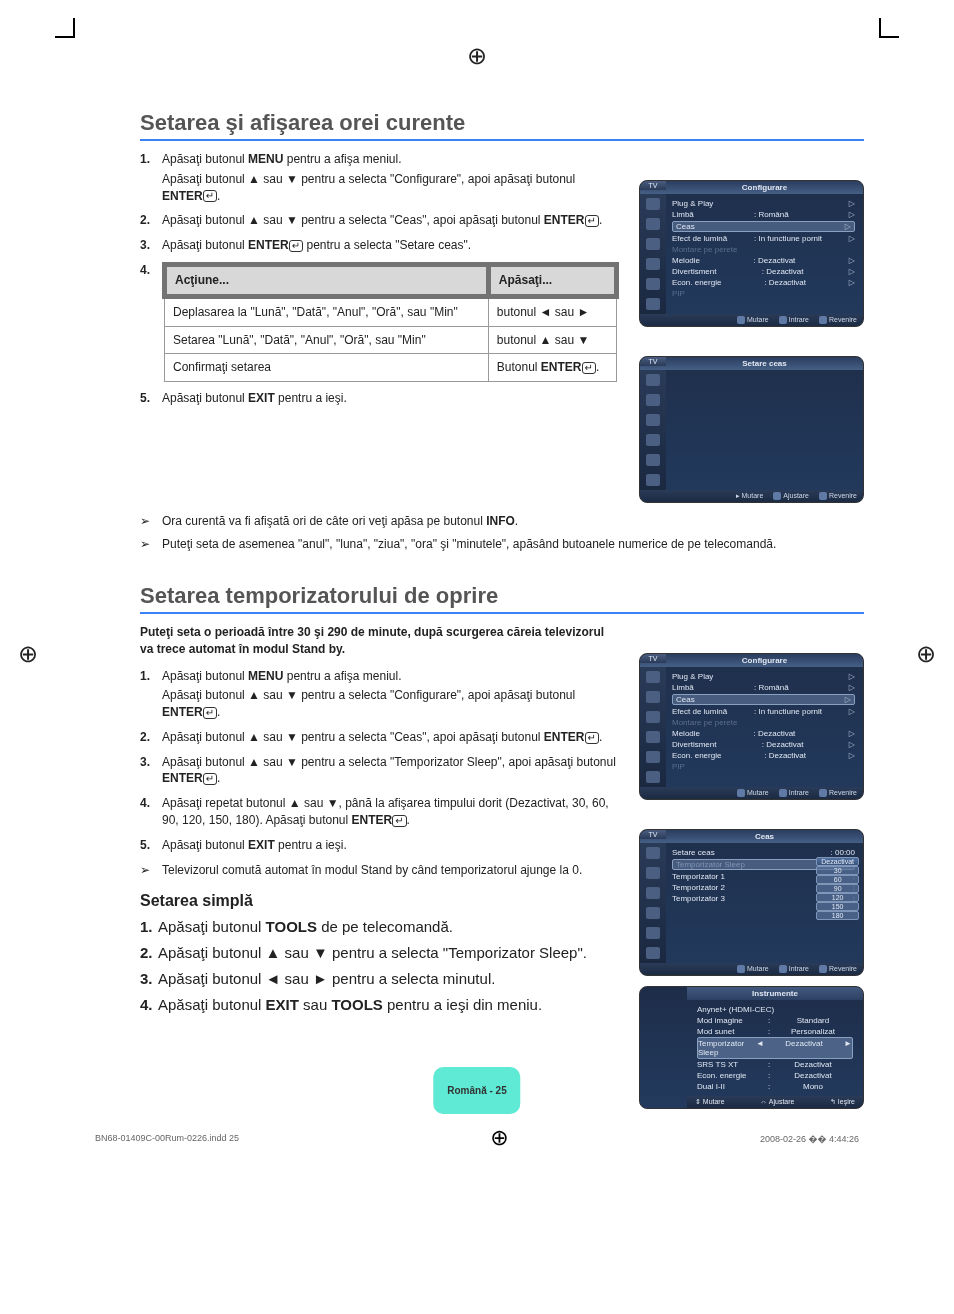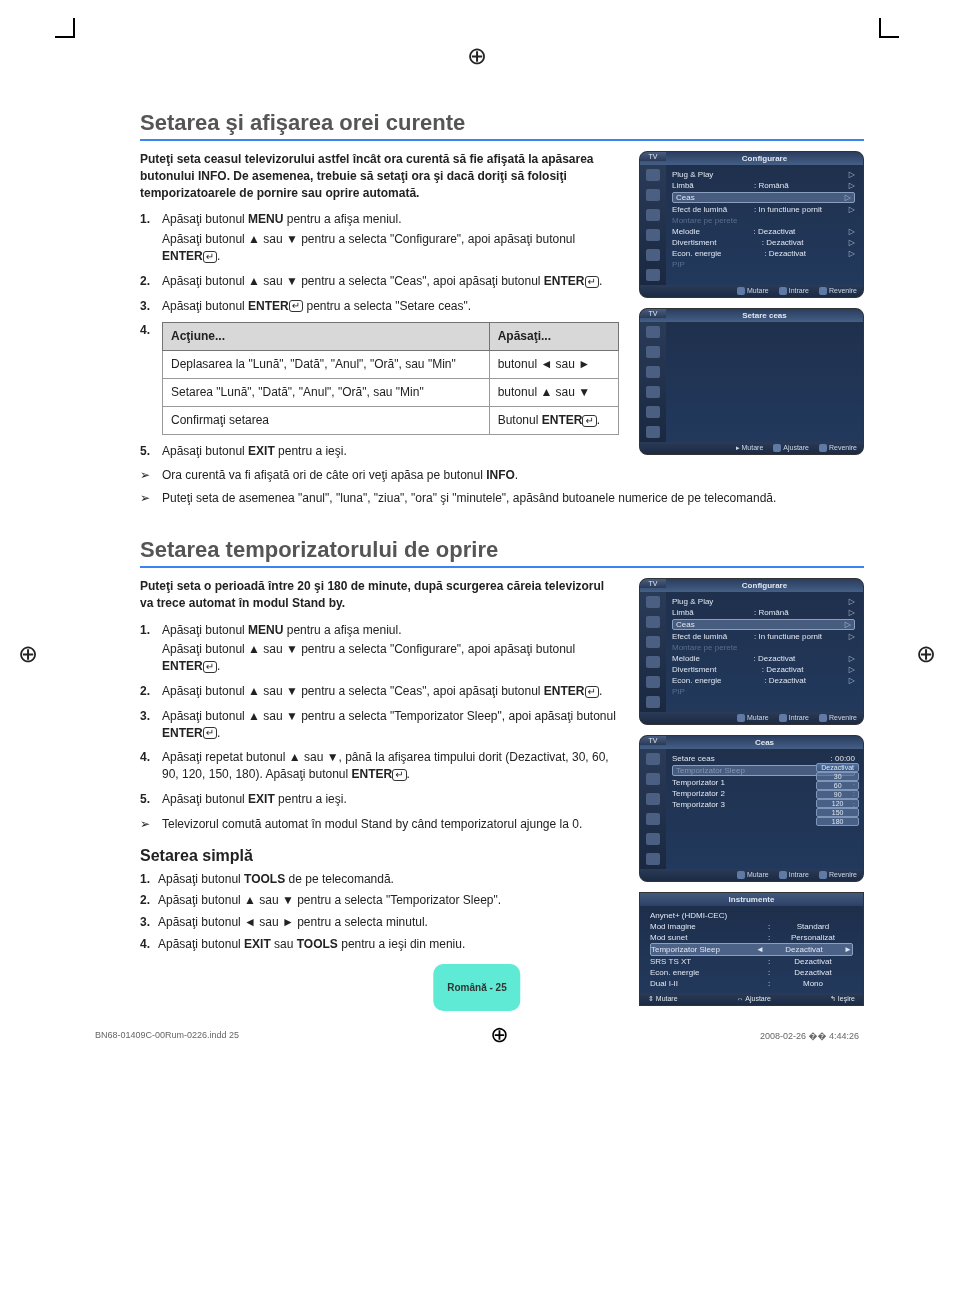--- a/index.html
+++ b/index.html
@@ -15,23 +15,23 @@
   .content-row { display: flex; gap: 20px; }
   .left-col { flex: 1; }
   .right-col { width: 225px; flex-shrink: 0; }
   ol.steps { list-style: none; counter-reset: step; font-size: 12px; }
   ol.steps > li { counter-increment: step; margin-bottom: 8px; position: relative; padding-left: 22px; line-height: 1.4; }
   ol.steps > li::before { content: counter(step) "."; position: absolute; left: 0; font-weight: bold; }
   .sub { margin-top: 3px; }
   .note { font-size: 12px; padding-left: 22px; margin-bottom: 6px; line-height: 1.4; position: relative; }
   .note::before { content: "➢"; position: absolute; left: 0; }
   table.action { border-collapse: collapse; width: 100%; font-size: 12px; margin-top: 2px; }
-  table.action th { background: #d8d8d8; text-align: left; padding: 5px 8px; border: 1px solid #737373; font-weight: bold; }
+  table.action th { background: #d8d8d8; text-align: left; padding: 5px 8px; border: 5px solid #737373; font-weight: bold; }
   table.action td { padding: 5px 8px; border: 1px solid #999; vertical-align: top; }
-  .osd-panel { background: linear-gradient(#1f2f4b,#223a5e); border: 1px solid #333; border-radius: 8px; color: #dfe6f1; font-size: 8px; margin-bottom: 10px; overflow: hidden; }
+  .osd-panel { background: linear-gradient(#1f2f4b,#223a5e); border: 1px solid #333; border-radius: 8px; color: #dfe6f1; font-size: 8px; margin-bottom: 10px; overflow: hidden; margin-top: 29px; }
   .osd-title { background: linear-gradient(#2a3d5e,#455f86); padding: 2px 0; text-align: center; font-weight: bold; font-size: 8px; }
   .osd-tv { float: left; width: 26px; text-align: center; background: linear-gradient(#4a5d80,#2a3b58); padding: 1px 0; font-size: 7px; border-top-left-radius: 8px; }
   .osd-body { display: flex; }
   .osd-icons { width: 26px; background: linear-gradient(#2a3b58,#1a2840); display: flex; flex-direction: column; align-items: center; padding: 4px 0; gap: 8px; }
   .osd-icons span { width: 14px; height: 12px; background: #4b5f82; border-radius: 2px; display: block; }
   .osd-main { flex: 1; padding: 4px 8px 4px 6px; }
   .osd-row { display: flex; justify-content: space-between; padding: 1px 0; position: relative; }
   .osd-row .arrow { color: #a9b8d0; }
   .osd-highlight { background: rgba(120,145,185,0.45); border: 1px solid #89a0c1; border-radius: 2px; padding: 0 3px; margin: 1px 0; }
   .osd-dim { color: #5a6d8e; }
@@ -40,32 +40,32 @@
   .ceas-grid { text-align: center; padding: 6px 0 10px; }
   .ceas-labels { display: flex; justify-content: space-around; font-weight: bold; margin-bottom: 3px; }
   .ceas-vals { display: flex; justify-content: space-around; margin-bottom: 6px; }
   .ceas-vals span, .ceas-vals2 span, .sleep-opt { background: rgba(90,115,155,0.7); border: 1px solid #7f96b9; border-radius: 2px; padding: 0 8px; font-size: 7px; min-width: 30px; display: inline-block; text-align: center; }
   .ceas-labels2 { display: flex; justify-content: center; gap: 40px; font-weight: bold; margin-bottom: 3px; }
   .ceas-vals2 { display: flex; justify-content: center; gap: 30px; }
   .tri-up, .tri-dn { color:#a5b6d1; font-size:7px; text-align:center; }
   .sleep-list { position:absolute; right:4px; top:14px; display:flex; flex-direction:column; gap:0; }
   .sleep-opt { margin: 0; font-size:7px; padding:0 4px; }
   .sleep-sel { background: linear-gradient(#5070a0,#3a547c); }
-  .tools-panel { background: linear-gradient(#1d2d49,#233a5e); border:1px solid #333; border-radius:0; color:#dfe6f1; font-size:8px; overflow:hidden; margin-top:2px; }
+  .tools-panel { background: linear-gradient(#1d2d49,#233a5e); border:1px solid #333; border-radius:8px; color:#dfe6f1; font-size:8px; overflow:hidden; margin-top:2px;padding-left:47px; }
   .tools-title { background: linear-gradient(#42597e,#2d4164); text-align:center; padding:2px 0; font-weight:bold; font-size:8px; }
   .tools-body { padding: 4px 10px; }
   .tools-row { display:flex; padding:1px 0; }
   .tools-row .lbl { flex:1; }
   .tools-row .col { width:8px; text-align:center; }
   .tools-row .val { width:80px; text-align:center; }
   .tools-hl { background: rgba(120,145,185,0.5); border:1px solid #89a0c1; border-radius:2px; }
   .tools-footer { background: linear-gradient(#2a3b58,#1c2a42); padding:2px 8px; display:flex; justify-content:space-between; font-size:7px; }
   .section2 { margin-top: 30px; }
   .subhead { font-size: 16px; font-weight: bold; margin: 14px 0 6px; }
-  ol.simple { list-style: none; counter-reset: s; font-size: 12px; }
+  ol.simple { list-style: none; counter-reset: s; font-size: 15px; }
   ol.simple > li { counter-increment: s; padding-left: 18px; position: relative; margin-bottom: 5px; line-height:1.4; }
   ol.simple > li::before { content: counter(s) "."; position:absolute; left:0; font-weight:bold; }
   .footer-pill { position:absolute; bottom: 55px; left:50%; transform: translateX(-50%); background:#5eead4; border-radius:10px; padding:18px 14px; font-size:10px; font-weight:bold; color:#333; }
   .print-line { position:absolute; bottom: 18px; left:0; right:0; display:flex; justify-content:space-between; padding: 0 95px; font-size: 9px; color: #666; align-items:center; }
   .print-line .ctr { font-size: 22px; color:#000; }
   .entericon { display:inline-block; font-size:10px; border:1px solid #333; border-radius:3px; padding:0 2px; line-height:1; vertical-align:middle; }
   b { font-weight: bold; }
 </style>
 </head>
 <body>
@@ -74,21 +74,20 @@
 <span class="reg-left">⊕</span>
 <span class="reg-right">⊕</span>
 <span class="crop-tl"></span>
 <span class="crop-tr"></span>
 
 <div class="page">
 
   <h2>Setarea şi afişarea orei curente</h2>
   <div class="content-row">
     <div class="left-col">
-      <p class="intro">Puteţi seta ceasul televizorului astfel încât ora curentă să fie afişată la apăsarea butonului INFO. De asemenea, trebuie să setaţi ora şi dacă doriţi să folosiţi temporizatoarele de pornire sau oprire automată.</p>
       <ol class="steps">
         <li>
           <span>Apăsaţi butonul </span><b>MENU</b><span> pentru a afişa meniul.</span>
           <div class="sub"><span>Apăsaţi butonul ▲ sau ▼ pentru a selecta "Configurare", apoi apăsaţi butonul </span><b>ENTER</b><span class="entericon">↵</span>.</div>
         </li>
         <li><span>Apăsaţi butonul ▲ sau ▼ pentru a selecta "Ceas", apoi apăsaţi butonul </span><b>ENTER</b><span class="entericon">↵</span>.</li>
         <li><span>Apăsaţi butonul </span><b>ENTER</b><span class="entericon">↵</span><span> pentru a selecta "Setare ceas".</span></li>
         <li>
           <table class="action">
             <tbody>
@@ -202,21 +201,21 @@
       </div>
     </div>
   </div>
   <p class="note"><span>Ora curentă va fi afişată ori de câte ori veţi apăsa pe butonul </span><b>INFO</b>.</p>
   <p class="note">Puteţi seta de asemenea "anul", "luna", "ziua", "ora" şi "minutele", apăsând butoanele numerice de pe telecomandă.</p>
 
   <div class="section2">
     <h2>Setarea temporizatorului de oprire</h2>
     <div class="content-row">
       <div class="left-col">
-        <p class="intro">Puteţi seta o perioadă între 20 şi 180 de minute, după scurgerea căreia televizorul va trece automat în modul Stand by.</p>
+        <p class="intro">Puteţi seta o perioadă între 30 şi 290 de minute, după scurgerea căreia televizorul va trece automat în modul Stand by.</p>
         <ol class="steps">
           <li>
             <span>Apăsaţi butonul </span><b>MENU</b><span> pentru a afişa meniul.</span>
             <div class="sub"><span>Apăsaţi butonul ▲ sau ▼ pentru a selecta "Configurare", apoi apăsaţi butonul </span><b>ENTER</b><span class="entericon">↵</span>.</div>
           </li>
           <li><span>Apăsaţi butonul ▲ sau ▼ pentru a selecta "Ceas", apoi apăsaţi butonul </span><b>ENTER</b><span class="entericon">↵</span>.</li>
           <li><span>Apăsaţi butonul ▲ sau ▼ pentru a selecta "Temporizator Sleep", apoi apăsaţi butonul </span><b>ENTER</b><span class="entericon">↵</span>.</li>
           <li><span>Apăsaţi repetat butonul ▲ sau ▼, până la afişarea timpului dorit (Dezactivat, 30, 60, 90, 120, 150, 180). Apăsaţi butonul </span><b>ENTER</b><span class="entericon">↵</span>.</li>
           <li><span>Apăsaţi butonul </span><b>EXIT</b><span> pentru a ieşi.</span></li>
         </ol>

